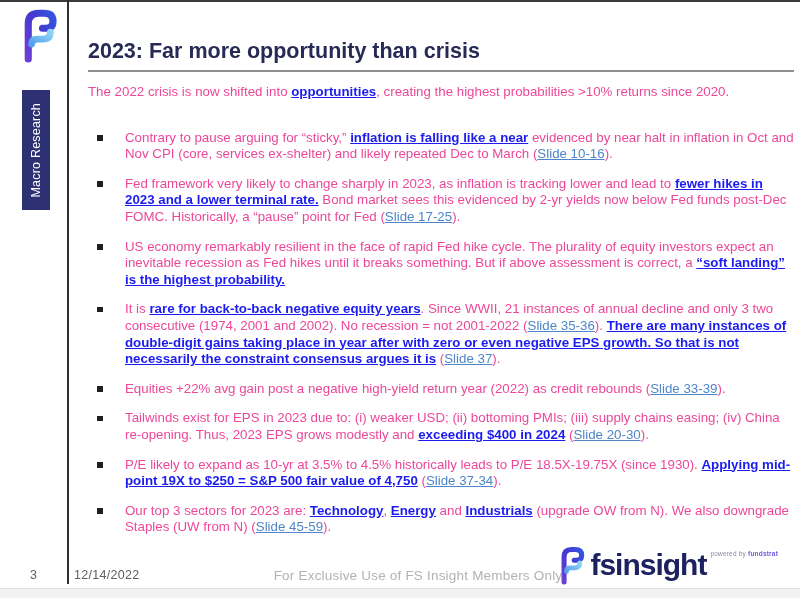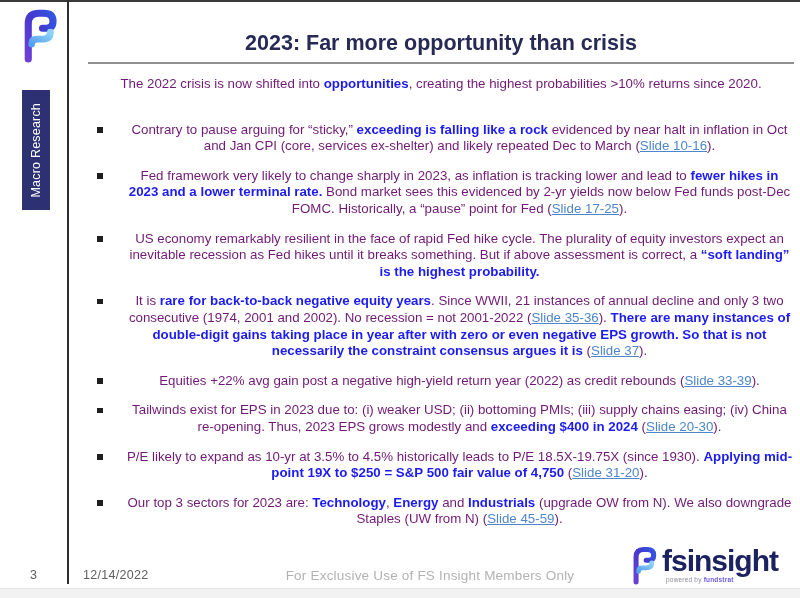--- a/index.html
+++ b/index.html
@@ -10,40 +10,40 @@
   .vline{position:absolute;left:67px;top:0;width:2px;height:584px;background:#2e2e2e;}
 
   
   .fs-logo{position:absolute;left:15px;top:5px;width:46px;height:60px;}
   .badge{position:absolute;left:22px;top:90px;width:28px;height:120px;
          background:var(--badge-navy,#2d3174);display:flex;align-items:center;justify-content:center;}
   .badge span{writing-mode:vertical-rl;transform:rotate(180deg);color:#ffffff;font-size:12.5px;
          letter-spacing:0.2px;white-space:nowrap;}
 
   
-  .main{position:absolute;left:88px;top:30px;width:706px;text-align:center;}
+  .main{position:absolute;left:88px;top:38px;width:706px;}
   h1{margin:0;font-size:21.5px;font-weight:700;color:var(--title-navy,#262a55);line-height:26px;}
   .title-rule{height:0;border:none;border-top:2px solid #8f8f8f;margin:6px 0 0 0;}
   .intro{margin:12px 0 0 0;font-size:13.3px;line-height:16.6px;color:#3d3d3d;white-space:nowrap;}
   ul.bullets{margin:29px 0 0 0;padding:0;list-style:none;}
   ul.bullets li{position:relative;padding-left:37px;margin-bottom:13px;
                 font-size:13.3px;line-height:16.6px;color:#3d3d3d;}
   ul.bullets li::before{content:"";position:absolute;left:9px;top:5.5px;width:5.5px;height:5.5px;background:#1f1f1f;}
-  .seg-n{color:#701a75;margin-top:28px;}
-  .seg-b{color:var(--accent-blue,#1c1cf0);font-weight:700;}
+  .seg-n{color:#ec4899;margin-top:28px;}
+  .seg-b{color:var(--accent-blue,#1c1cf0);font-weight:700;text-decoration:underline;}
   .seg-l{color:var(--link-blue,#4e86c9);text-decoration:underline;cursor:pointer;}
 
   
   .page-num{position:absolute;left:30px;bottom:16px;font-size:12.5px;color:#5f5f5f;}
-  .footer-date{position:absolute;left:83px;bottom:16px;font-size:12.5px;color:#5f5f5f;letter-spacing:0.3px;}
-  .disclaimer{position:absolute;left:160px;bottom:15px;width:540px;text-align:center;
+  .footer-date{position:absolute;left:74px;bottom:16px;font-size:12.5px;color:#5f5f5f;letter-spacing:0.3px;}
+  .disclaimer{position:absolute;left:148px;bottom:15px;width:540px;text-align:center;
               font-size:13.5px;color:#b2b2b2;letter-spacing:0.2px;}
   .brand{position:absolute;right:22px;bottom:11px;display:flex;align-items:center;}
   .brand .glyph{width:32px;height:44px;margin-right:3px;}
-  .brand-texts{display:flex;flex-direction:column;line-height:1;}
+  .brand-texts{display:flex;flex-direction:row;line-height:1;}
   .brand-name{font-size:30px;font-weight:700;color:#1c2260;letter-spacing:-1px;}
   .brand-tagline{font-size:6.5px;color:#8a8a9a;margin:1px 0 0 4px;letter-spacing:0.2px;}
   .brand-tagline .tb{color:var(--brand-purple,#6a5be0);font-weight:700;}
 </style>
 </head>
 <body>
 
 <div class="slide" style="--accent-blue: #1c1cf0; --link-blue: #4e86c9; --title-navy: #262a55; --badge-navy: #2d3174; --brand-purple: #6a5be0;">
   <div class="top-edge"></div>
   <div class="vline"></div>
@@ -66,27 +66,27 @@
 
   <div class="badge">
     <span>Macro Research</span>
   </div>
 
   <div class="main">
     <h1>2023: Far more opportunity than crisis</h1>
     <hr class="title-rule">
     <p class="intro" id="intro"><span class="seg-n">The 2022 crisis is now shifted into </span><span class="seg-b">opportunities</span><span class="seg-n">, creating the highest probabilities &gt;10% returns since 2020.</span></p>
     <ul class="bullets" id="bullets">
-        <li><span class="seg-n">Contrary to pause arguing for “sticky,” </span><span class="seg-b">exceeding is falling like a rock</span><span class="seg-n"> evidenced by near halt in inflation in Oct and Jan CPI (core, services ex-shelter) and likely repeated Dec to March (</span><span class="seg-l">Slide 10-16</span><span class="seg-n">).</span></li>
+        <li><span class="seg-n">Contrary to pause arguing for “sticky,” </span><span class="seg-b">inflation is falling like a near</span><span class="seg-n"> evidenced by near halt in inflation in Oct and Nov CPI (core, services ex-shelter) and likely repeated Dec to March (</span><span class="seg-l">Slide 10-16</span><span class="seg-n">).</span></li>
         <li><span class="seg-n">Fed framework very likely to change sharply in 2023, as inflation is tracking lower and lead to </span><span class="seg-b">fewer hikes in 2023 and a lower terminal rate.</span><span class="seg-n">  Bond market sees this evidenced by 2-yr yields now below Fed funds post-Dec FOMC.  Historically, a “pause” point for Fed (</span><span class="seg-l">Slide 17-25</span><span class="seg-n">).</span></li>
         <li><span class="seg-n">US economy remarkably resilient in the face of rapid Fed hike cycle. The plurality of equity investors expect an inevitable recession as Fed hikes until it breaks something.  But if above assessment is correct, a </span><span class="seg-b">“soft landing” is the highest probability.</span></li>
         <li><span class="seg-n">It is </span><span class="seg-b">rare for back-to-back negative equity years</span><span class="seg-n">.  Since WWII, 21 instances of annual decline and only 3 two consecutive (1974, 2001 and 2002). No recession = not 2001-2022 (</span><span class="seg-l">Slide 35-36</span><span class="seg-n">).  </span><span class="seg-b">There are many instances of double-digit gains taking place in year after with zero or even negative EPS growth. So that is not necessarily the constraint consensus argues it is</span><span class="seg-n"> (</span><span class="seg-l">Slide 37</span><span class="seg-n">).</span></li>
         <li><span class="seg-n">Equities +22% avg gain post a negative high-yield return year (2022) as credit rebounds (</span><span class="seg-l">Slide 33-39</span><span class="seg-n">).</span></li>
         <li><span class="seg-n">Tailwinds exist for EPS in 2023 due to: (i) weaker USD; (ii) bottoming PMIs; (iii) supply chains easing; (iv) China re-opening. Thus, 2023 EPS grows modestly and </span><span class="seg-b">exceeding $400 in 2024</span><span class="seg-n"> (</span><span class="seg-l">Slide 20-30</span><span class="seg-n">).</span></li>
-        <li><span class="seg-n">P/E likely to expand as 10-yr at 3.5% to 4.5% historically leads to P/E 18.5X-19.75X (since 1930). </span><span class="seg-b">Applying mid-point 19X to $250 = S&amp;P 500 fair value of 4,750</span><span class="seg-n"> (</span><span class="seg-l">Slide 31-20</span><span class="seg-n">).</span></li>
+        <li><span class="seg-n">P/E likely to expand as 10-yr at 3.5% to 4.5% historically leads to P/E 18.5X-19.75X (since 1930). </span><span class="seg-b">Applying mid-point 19X to $250 = S&amp;P 500 fair value of 4,750</span><span class="seg-n"> (</span><span class="seg-l">Slide 37-34</span><span class="seg-n">).</span></li>
         <li><span class="seg-n">Our top 3 sectors for 2023 are: </span><span class="seg-b">Technology</span><span class="seg-n">, </span><span class="seg-b">Energy</span><span class="seg-n"> and </span><span class="seg-b">Industrials</span><span class="seg-n"> (upgrade OW from N).  We also downgrade Staples (UW from N) (</span><span class="seg-l">Slide 45-59</span><span class="seg-n">).</span></li>
       </ul>
   </div>
 
   <span class="page-num">3</span>
   <span class="footer-date">12/14/2022</span>
   <span class="disclaimer">For Exclusive Use of FS Insight Members Only</span>
 
   <div class="brand">
     <svg class="glyph" viewBox="0 0 60 80">

